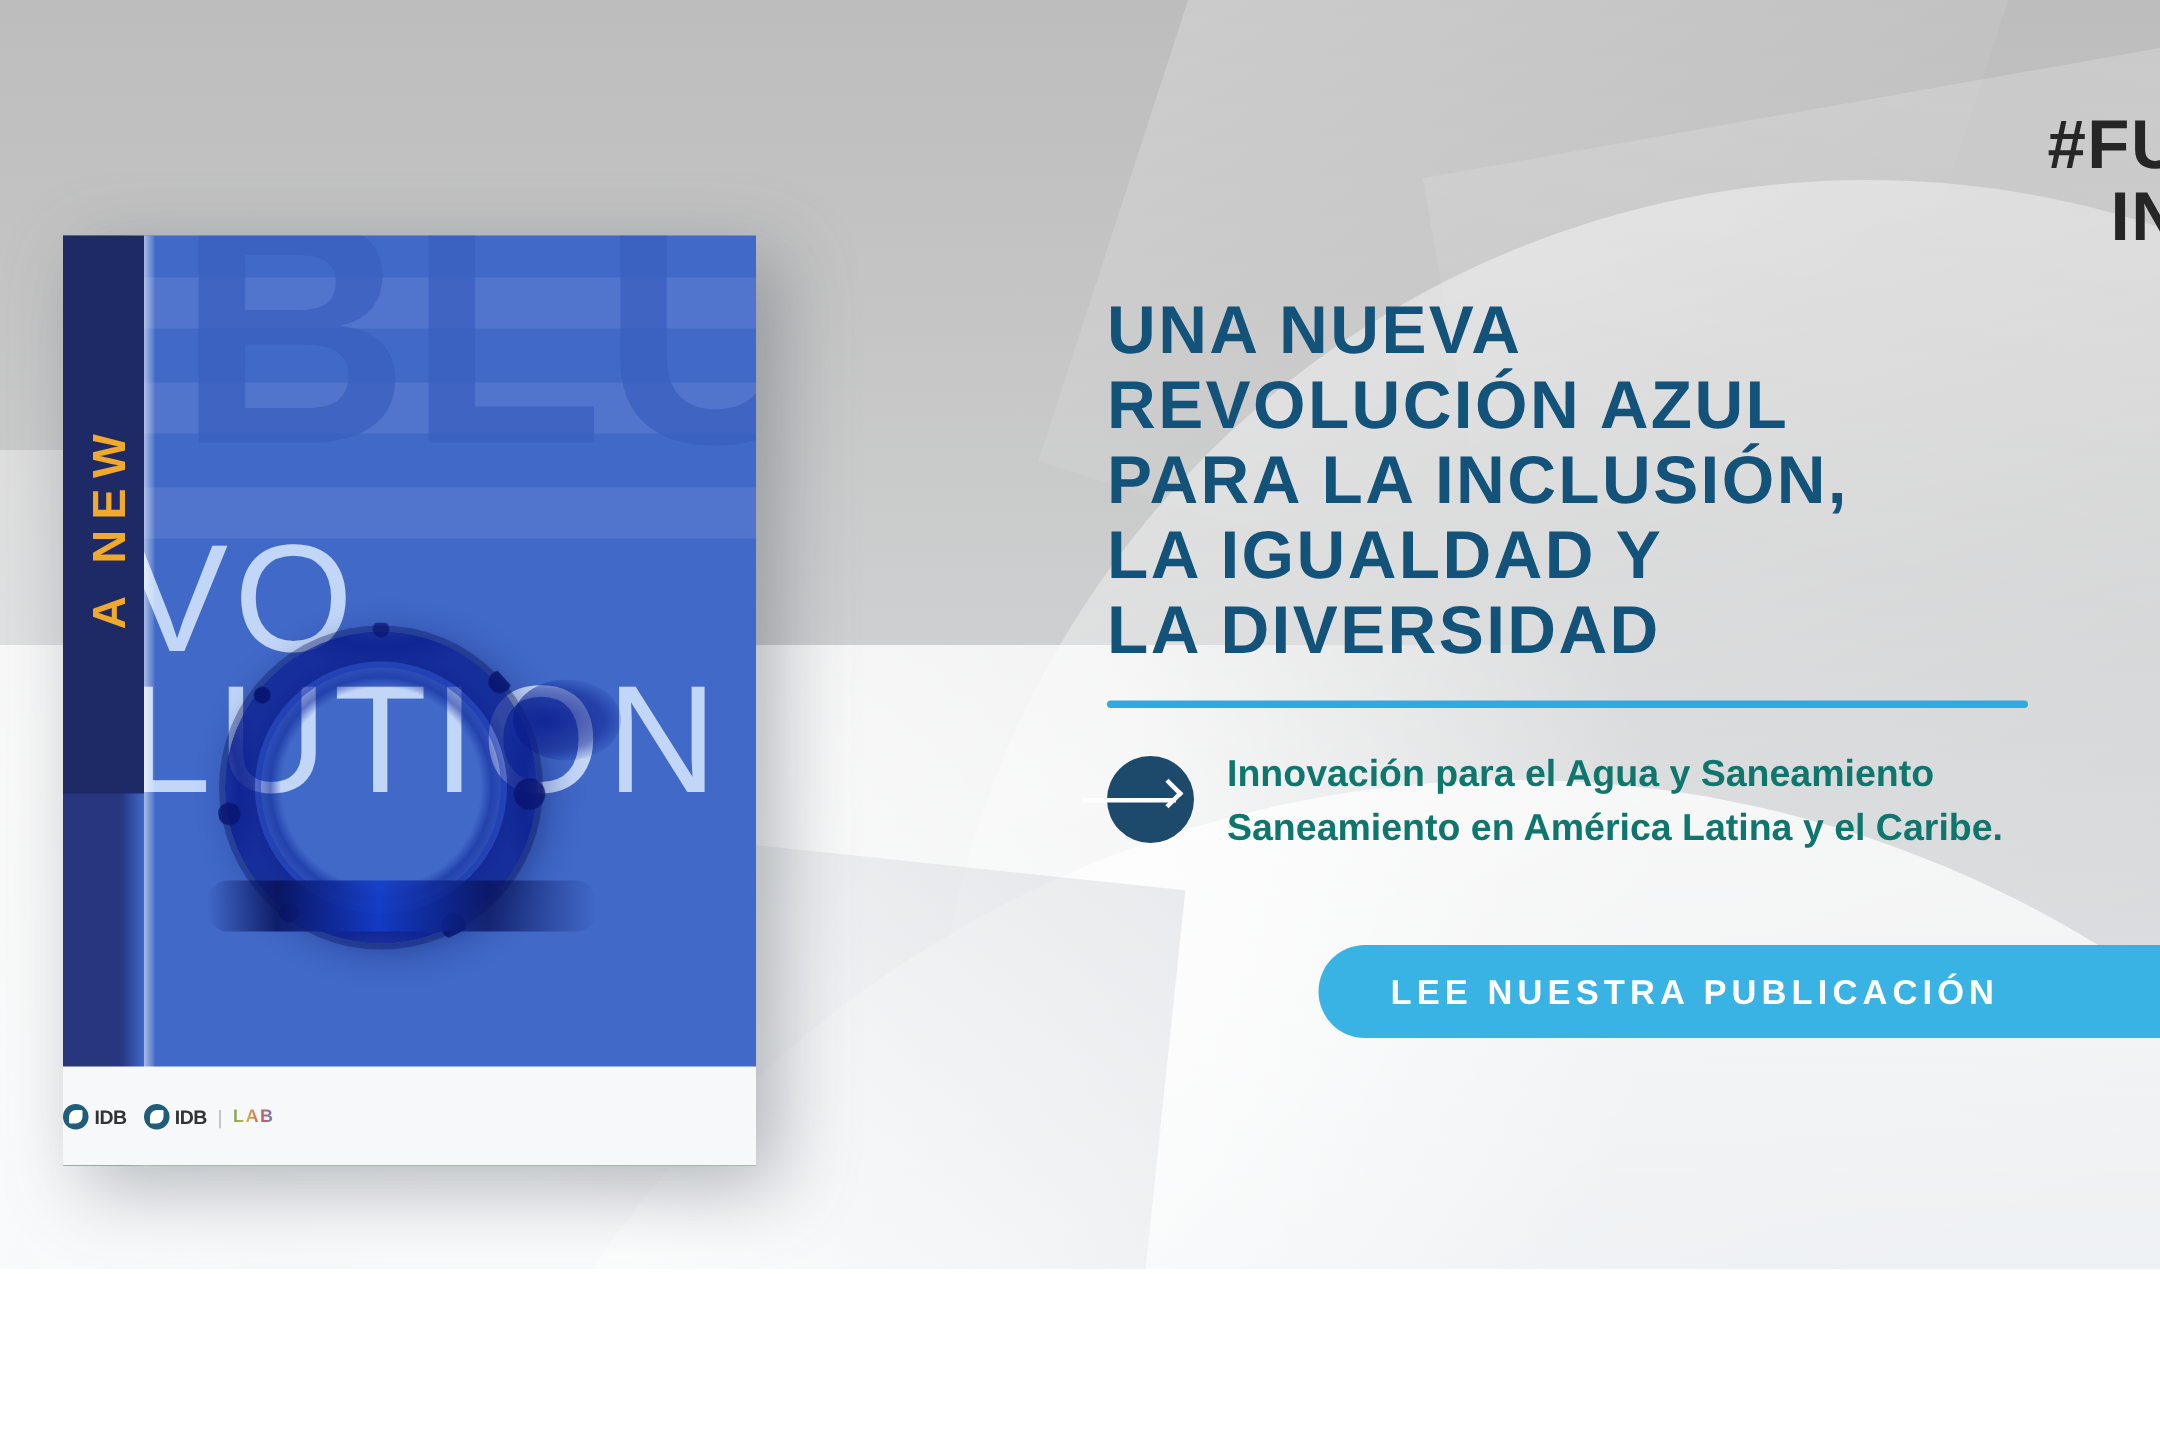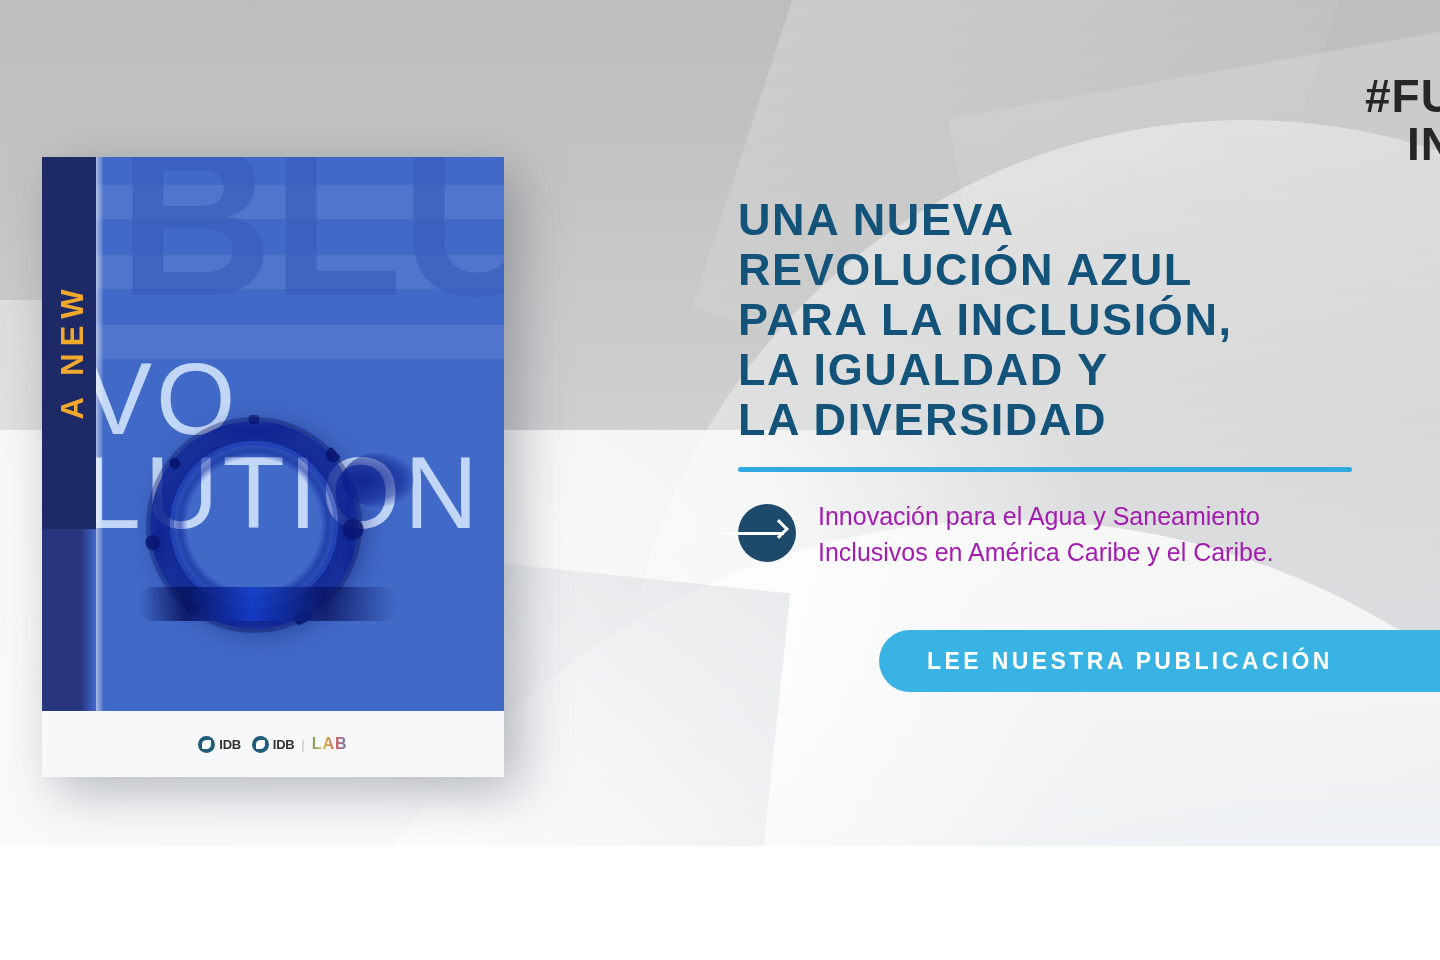--- a/index.html
+++ b/index.html
@@ -56,21 +56,21 @@
 
   
   #book{
     position:absolute; left:42px; top:157px; width:462px; height:620px;
     filter:drop-shadow(14px 14px 26px rgba(60,70,85,.38));
   }
   .book-face{ position:absolute; inset:0; background:#4169c8; overflow:hidden; }
   
   .book-footer{
     position:absolute; left:0; bottom:0; width:100%; height:66px;
-    background:#f7f8fa; display:flex; align-items:center; justify-content:center; gap:11px;
+    background:#f7f8fa; display:flex; align-items:center; justify-content:flex-start; gap:11px;
   }
   
   .book-spine{
     position:absolute; left:0; top:0; width:54px; height:100%;
     background:linear-gradient(90deg,#27367f 0%,#27367f 72%,rgba(39,54,127,.0) 100%);
   }
   .book-spine-dark{ position:absolute; left:0; top:0; width:54px; height:372px; background:#1e2a66; }
   .book-edge{ position:absolute; left:54px; top:0; width:7px; height:100%; background:linear-gradient(90deg,rgba(255,255,255,.55),rgba(255,255,255,.08)); }
   .anew{
     position:absolute; left:-104px; top:176px; width:270px;
@@ -128,39 +128,39 @@
   }
   .cover-sub{
     position:absolute; left:42px; top:616px; width:400px;
     color:#efa92e; font-size:25px; line-height:1.22; letter-spacing:.4px;
   }
   .idb-mark{ display:flex; align-items:center; gap:4px; }
   .idb-glyph{ width:17px; height:17px; border-radius:50%; background:#1f5d7a; position:relative; display:inline-block; }
   .idb-glyph::after{ content:""; position:absolute; left:4px; top:4px; width:9px; height:9px; background:#fff; border-radius:50% 10% 50% 10%; }
   .idb-txt{ font-size:13px; font-weight:800; color:#333; letter-spacing:-.3px; }
   .idb-sep{ color:#bbb; font-size:13px; margin:0 3px; }
-  .idb-lab{ font-size:16px; font-weight:800; letter-spacing:1px;
+  .idb-lab{ font-size:12px; font-weight:800; letter-spacing:1px;
             background:linear-gradient(90deg,#7ba05b,#d2b94a,#cf5b5b,#5b86c4); -webkit-background-clip:text; background-clip:text; color:transparent; }
 
   
   #content{ position:absolute; left:738px; top:195px; width:720px; }
   #headline{
     color:#13537a; font-weight:800; font-size:45px; line-height:50px;
     letter-spacing:1.6px;
   }
   #headline span{ display:block; white-space:nowrap; }
   #rule{ margin-top:22px; width:614px; height:5px; background:#2eaae0; border-radius:3px; }
 
   #subrow{ margin-top:26px; display:flex; align-items:flex-start; gap:22px; }
   .arrow-wrap{ position:relative; width:58px; height:58px; flex:none; margin-top:6px; }
   .arrow-circle{ position:absolute; left:0; top:0; width:58px; height:58px; border-radius:50%; background:#1d4a6b; }
   .arrow-line{ position:absolute; left:-16px; top:28px; width:62px; height:3px; background:#ffffff; }
   .arrow-head{ position:absolute; left:34px; top:18px; width:14px; height:14px;
                border-top:3px solid #fff; border-right:3px solid #fff; transform:rotate(45deg); }
-  #subtitle{ color:#a21caf; font-size:25px; line-height:36px; font-weight:400; }
+  #subtitle{ color:#0f766e; font-size:25px; line-height:36px; font-weight:700; }
   #subtitle span{ display:block; }
 
   #cta{
     position:absolute; left:879px; top:630px; width:620px; height:62px;
     background:#38b3e3; border-radius:31px;
     display:flex; align-items:center; justify-content:flex-start;
     padding-left:48px;
     color:#ffffff; font-size:23px; font-weight:700; letter-spacing:3.4px;
     border:none; cursor:pointer; font-family:"Liberation Sans", sans-serif;
   }
@@ -246,21 +246,21 @@
     <div id="rule"></div>
 
     <div id="subrow">
       <div class="arrow-wrap">
         <div class="arrow-circle"></div>
         <div class="arrow-line"></div>
         <div class="arrow-head"></div>
       </div>
       <div id="subtitle">
         <span>Innovación para el Agua y Saneamiento</span>
-        <span>Inclusivos en América Caribe y el Caribe.</span>
+        <span>Saneamiento en América Latina y el Caribe.</span>
       </div>
     </div>
   </div>
 
   <button id="cta">LEE NUESTRA PUBLICACIÓN</button>
 
   <div id="footer">
 
     
 

